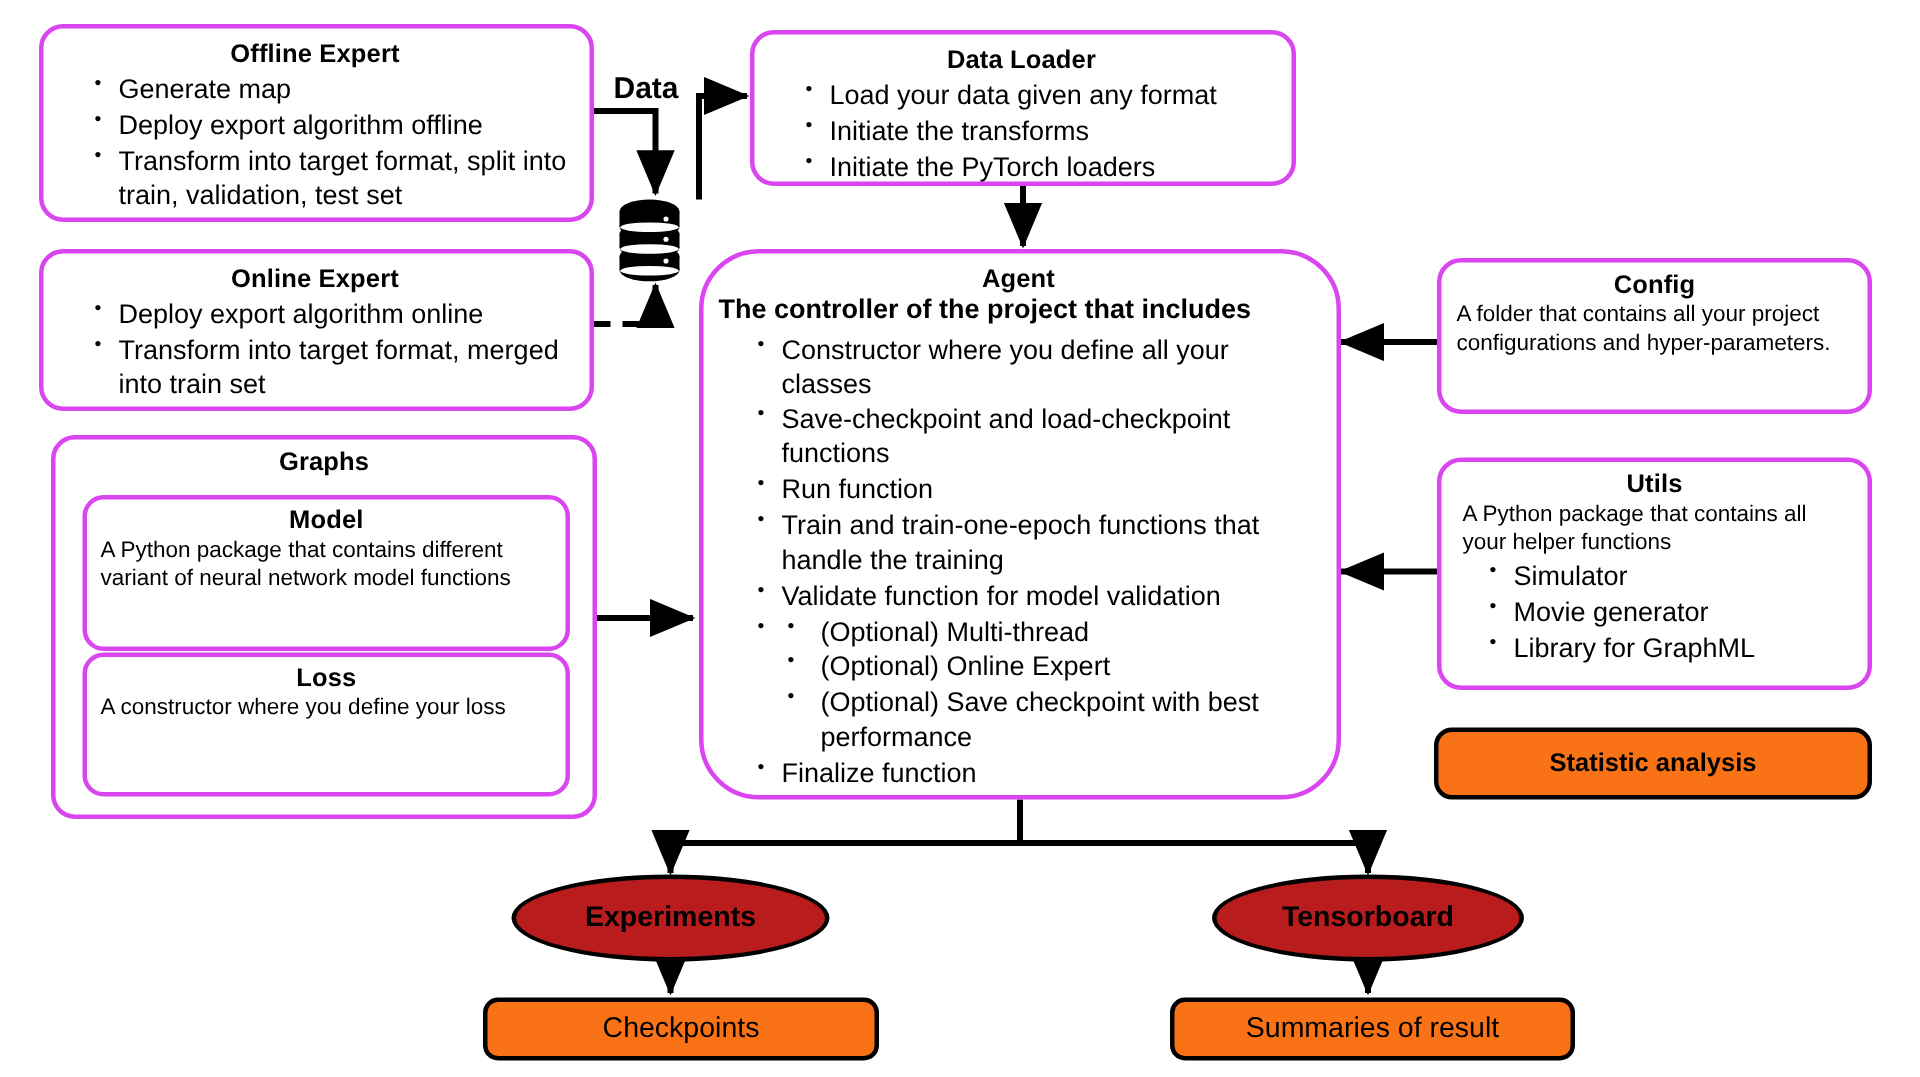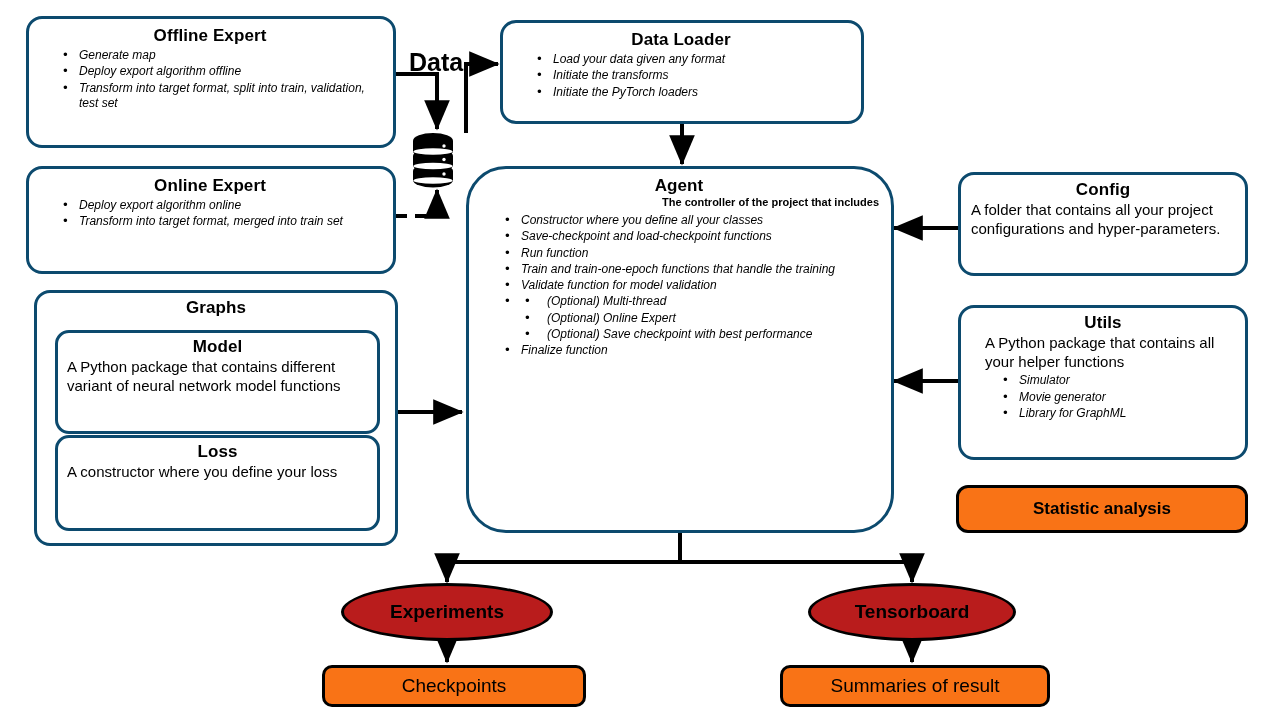--- a/index.html
+++ b/index.html
@@ -13,55 +13,54 @@
     width: 1280px;
     height: 718px;
     background: #ffffff;
     font-family: "Liberation Sans", sans-serif;
     color: #000000;
     overflow: hidden;
   }
   .node {
     position: absolute;
     box-sizing: border-box;
-    border: 3px solid #0c4a6e;
+    border: 3px solid #d946ef;
     background: #fff;
     border-radius: 16px;
     z-index: 3;
   }
   .node.inner { border-width: 3px; border-radius: 14px; }
   .title {
     text-align: center;
     font-weight: bold;
     font-size: 17px;
     line-height: 1.18;
     letter-spacing: 0.1px;
   }
   .subtitle {
-    text-align: right;
+    text-align: left;
     font-weight: bold;
-    font-size: 11px;
+    font-size: 18px;
     line-height: 1.2;
   }
   .body-text {
     font-size: 15px;
     line-height: 1.28;
   }
   ul.bullets {
     margin: 2px 0 0 0;
     padding: 0 0 0 26px;
     list-style: none;
   }
   ul.bullets > li {
     position: relative;
-    font-size: 12px;
+    font-size: 18px;
     line-height: 1.27;
     margin: 0 0 1px 0;
     padding-left: 16px;
-    font-style: italic;
   }
   ul.bullets > li:before {
     content: "\2022";
     position: absolute;
     left: 0;
     top: -1px;
     font-size: 13px;
   }
   ul.bullets ul.bullets {
     padding-left: 20px;
@@ -103,21 +102,21 @@
   
   #wires {
     position: absolute;
     left: 0; top: 0;
     width: 1280px; height: 718px;
     z-index: 1;
   }
   .floatlabel {
     position: absolute;
     font-weight: bold;
-    font-size: 25px;
+    font-size: 20px;
     z-index: 4;
   }
   .db {
     position: absolute;
     z-index: 4;
   }
 </style>
 </head>
 <body>
 
@@ -259,21 +258,21 @@
   <div class="node inner" style="left:55px; top:435px; width:325px; height:96px; padding:4px 9px;">
     <div class="title">Loss</div>
     <div class="body-text">A constructor where you define your loss</div>
   </div>
 
   <div class="node" style="left:958px; top:172px; width:290px; height:104px; padding:5px 10px;">
     <div class="title">Config</div>
     <div class="body-text">A folder that contains all your project configurations and hyper-parameters.</div>
   </div>
 
-  <div class="node" style="left:958px; top:305px; width:290px; height:155px; padding:5px 24px;">
+  <div class="node" style="left:958px; top:305px; width:290px; height:155px; padding:5px 14px;">
     <div class="title">Utils</div>
     <div class="body-text">A Python package that contains all your helper functions</div>
     <ul class="bullets" style="padding-left:18px;">
       <li>Simulator</li>
       <li>Movie generator</li>
       <li>Library for GraphML</li>
     </ul>
   </div>
 
   <div class="labelbox bold" style="left:956px; top:485px; width:292px; height:48px; border-radius:12px;">

